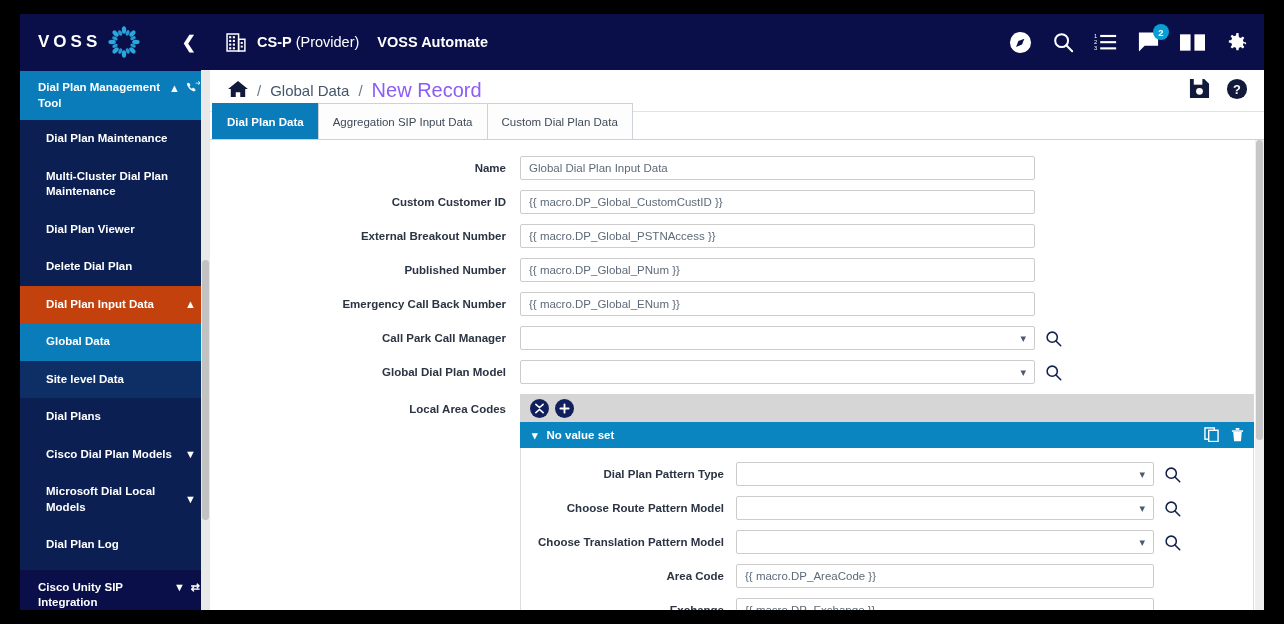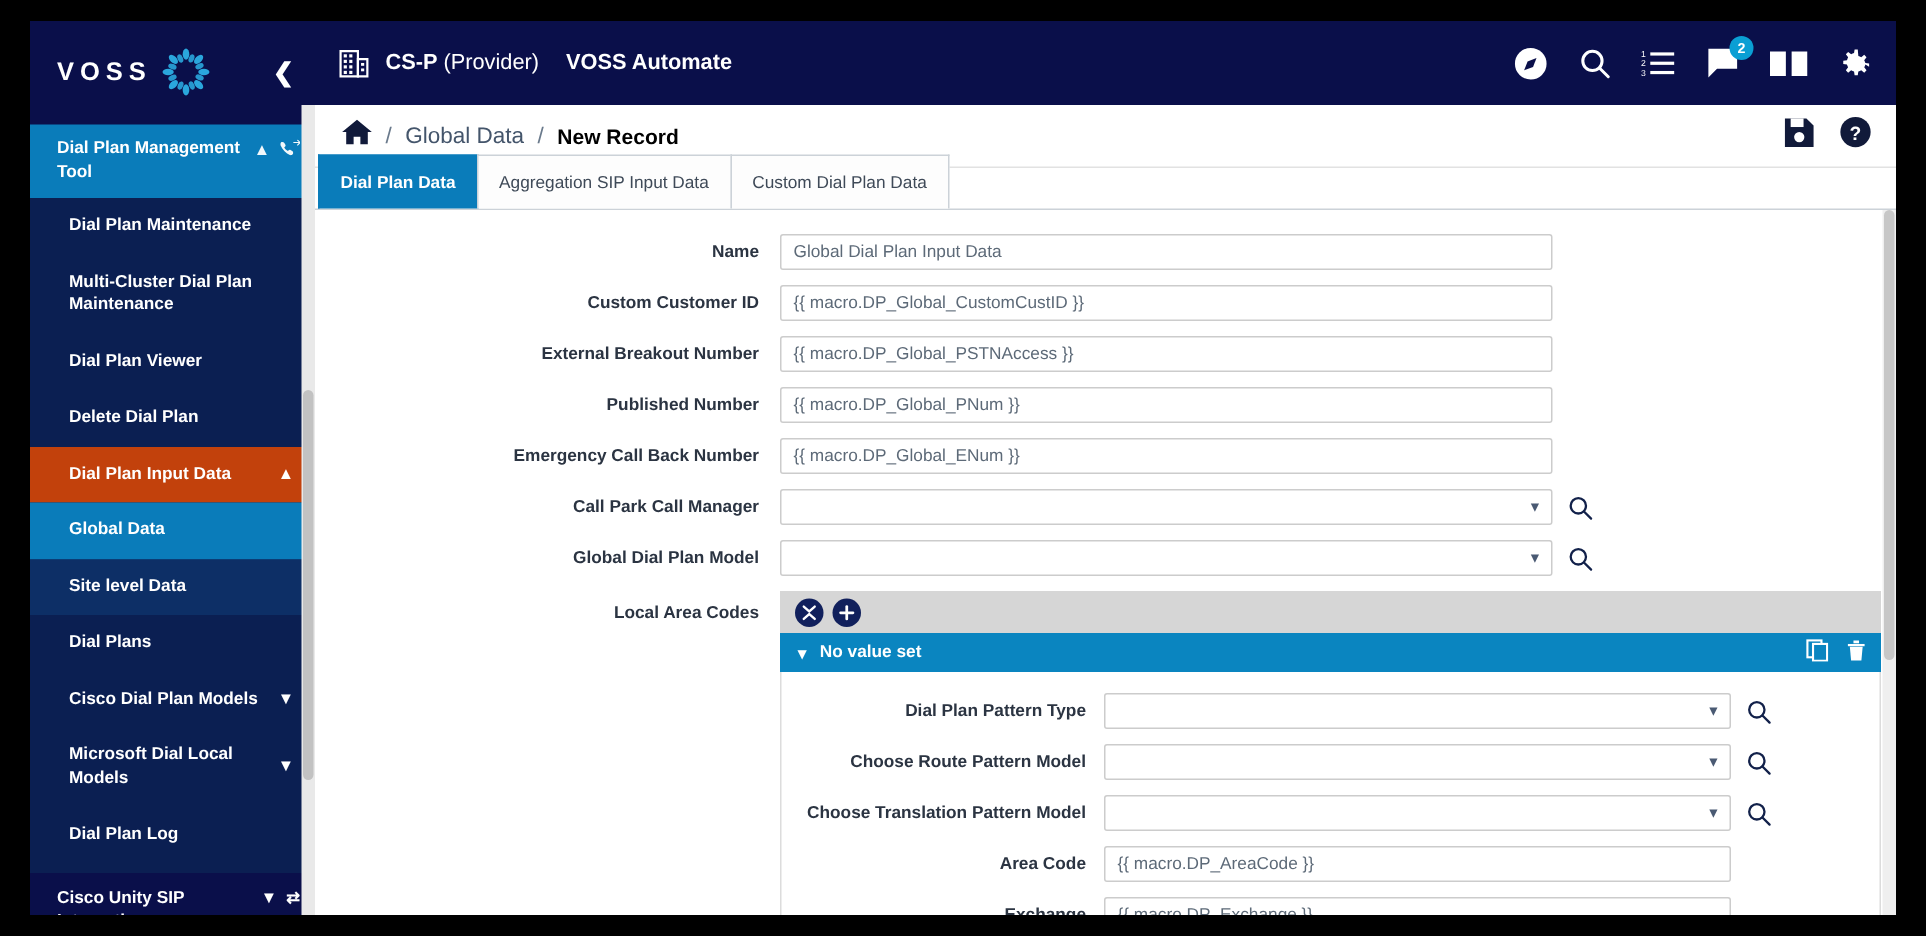--- a/index.html
+++ b/index.html
@@ -19,21 +19,21 @@
 
   
   .sidebar {
     width:190px; height:596px;
     background:#0a0f4a;
     flex:0 0 190px;
     position:relative;
     overflow:hidden;
   }
   .brand {
-    height:68px; display:flex; align-items:center;
+    height:56px; display:flex; align-items:center;
     padding:0 14px 0 18px; gap:4px;
     background:#0a0f4a;
   }
   .brand-text {
     color:#fff; font-size:17px; font-weight:bold;
     letter-spacing:4px;
   }
   .brand-mark { width:34px; height:34px; position:relative; margin-left:2px;}
   .collapse-chevron {
     margin-left:auto; color:#fff; font-size:17px; font-weight:bold;
@@ -104,21 +104,21 @@
     display:flex; align-items:center; justify-content:center;
   }
 
   .breadcrumb {
     height:42px; background:#ffffff; border-bottom:1px solid #e2e2e2;
     display:flex; align-items:center; padding:0 16px 0 18px; gap:9px;
     flex:0 0 42px;
   }
   .bc-sep { color:#6a7a8c; font-size:15px; }
   .bc-link { color:#44556b; font-size:15px; cursor:pointer; }
-  .bc-cur { color:#000000; font-size:14px; font-weight:bold; }
+  .bc-cur { color:#8b5cf6; font-size:20px; font-weight:normal; }
   .bc-actions { margin-left:auto; display:flex; align-items:center; gap:16px; }
 
   .tabs {
     display:flex; align-items:flex-end; height:28px;
     background:#fff; padding-left:2px; flex:0 0 28px;
     border-bottom:1px solid #ccd2d8;
   }
   .tab {
     height:36px; display:flex; align-items:center; padding:0 14px;
     font-size:11.5px; color:#3f4a58; background:#fdfdfd;

